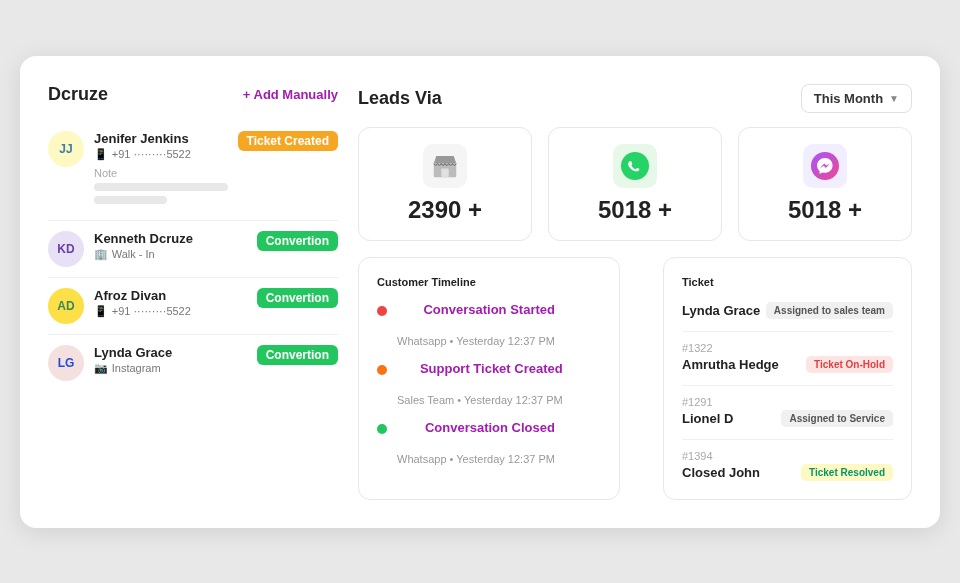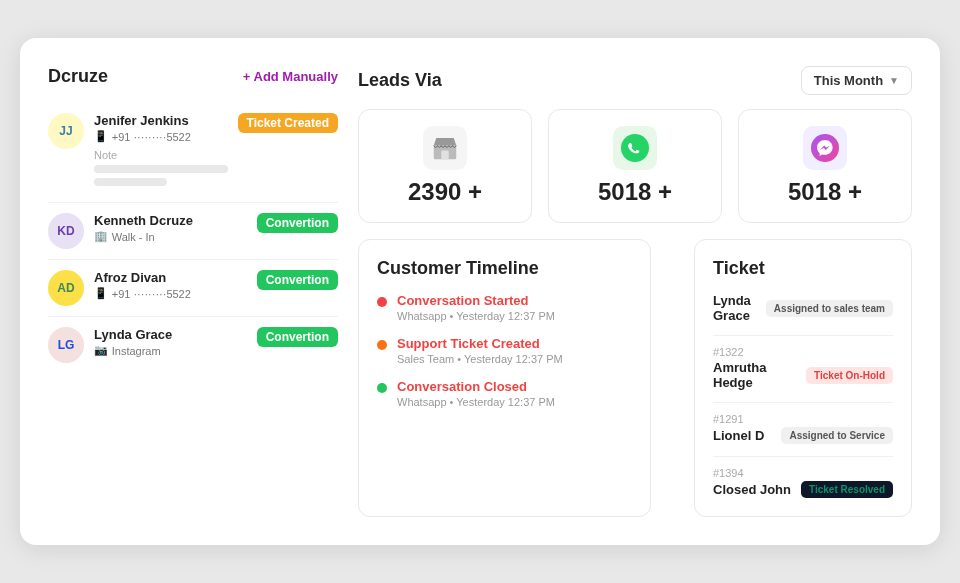--- a/index.html
+++ b/index.html
@@ -173,21 +173,21 @@
       gap: 16px;
     }
     
     .timeline-card {
       flex: 1;
       border: 1px solid #e8e8e8;
       border-radius: 12px;
       padding: 18px;
     }
     .section-title {
-      font-size: 18px;
+      font-size: 11px;
       font-weight: 700;
       color: #222;
       margin-bottom: 14px;
     }
     .timeline-item {
       display: flex;
       gap: 10px;
       align-items: flex-start;
       margin-bottom: 14px;
     }
@@ -199,30 +199,31 @@
       margin-top: 4px;
       flex-shrink: 0;
     }
     .dot-red { background: #ef4444; }
     .dot-orange { background: #f97316; }
     .dot-green { background: #22c55e; }
     .timeline-content {}
     .timeline-event {
       font-size: 13px;
       font-weight: 700;
-      color: #ef4444;
+      color: #a21caf;
+      text-align: right;
     }
     .timeline-meta {
       font-size: 11px;
       color: #999;
-      margin-top: 2px;
+      margin-top: 18px;
     }
     
     .ticket-card {
-      width: 218px;
+      width: 249px;
       border: 1px solid #e8e8e8;
       border-radius: 12px;
       padding: 18px;
       margin-left: 27px;
     }
     .ticket-item {
       margin-bottom: 12px;
     }
     .ticket-item:last-child { margin-bottom: 0; }
     .ticket-id {
@@ -243,21 +244,21 @@
     .ticket-badge {
       padding: 3px 8px;
       border-radius: 5px;
       font-size: 10px;
       font-weight: 600;
       white-space: nowrap;
     }
     .tb-sales { background: #f0f0f0; color: #555; }
     .tb-onhold { background: #ffe4e4; color: #e04040; }
     .tb-service { background: #f0f0f0; color: #555; }
-    .tb-resolved { background: #0f172a; color: #059669; }
+    .tb-resolved { background: #fef9c3; color: #059669; }
     .divider { border: none; border-top: 1px solid #f0f0f0; margin: 10px 0; }
   </style>
 </head>
 <body>
 
 <div class="card">
 
   <div class="left-panel">
     <div class="leads-header">
       <span class="leads-title">Dcruze</span>

